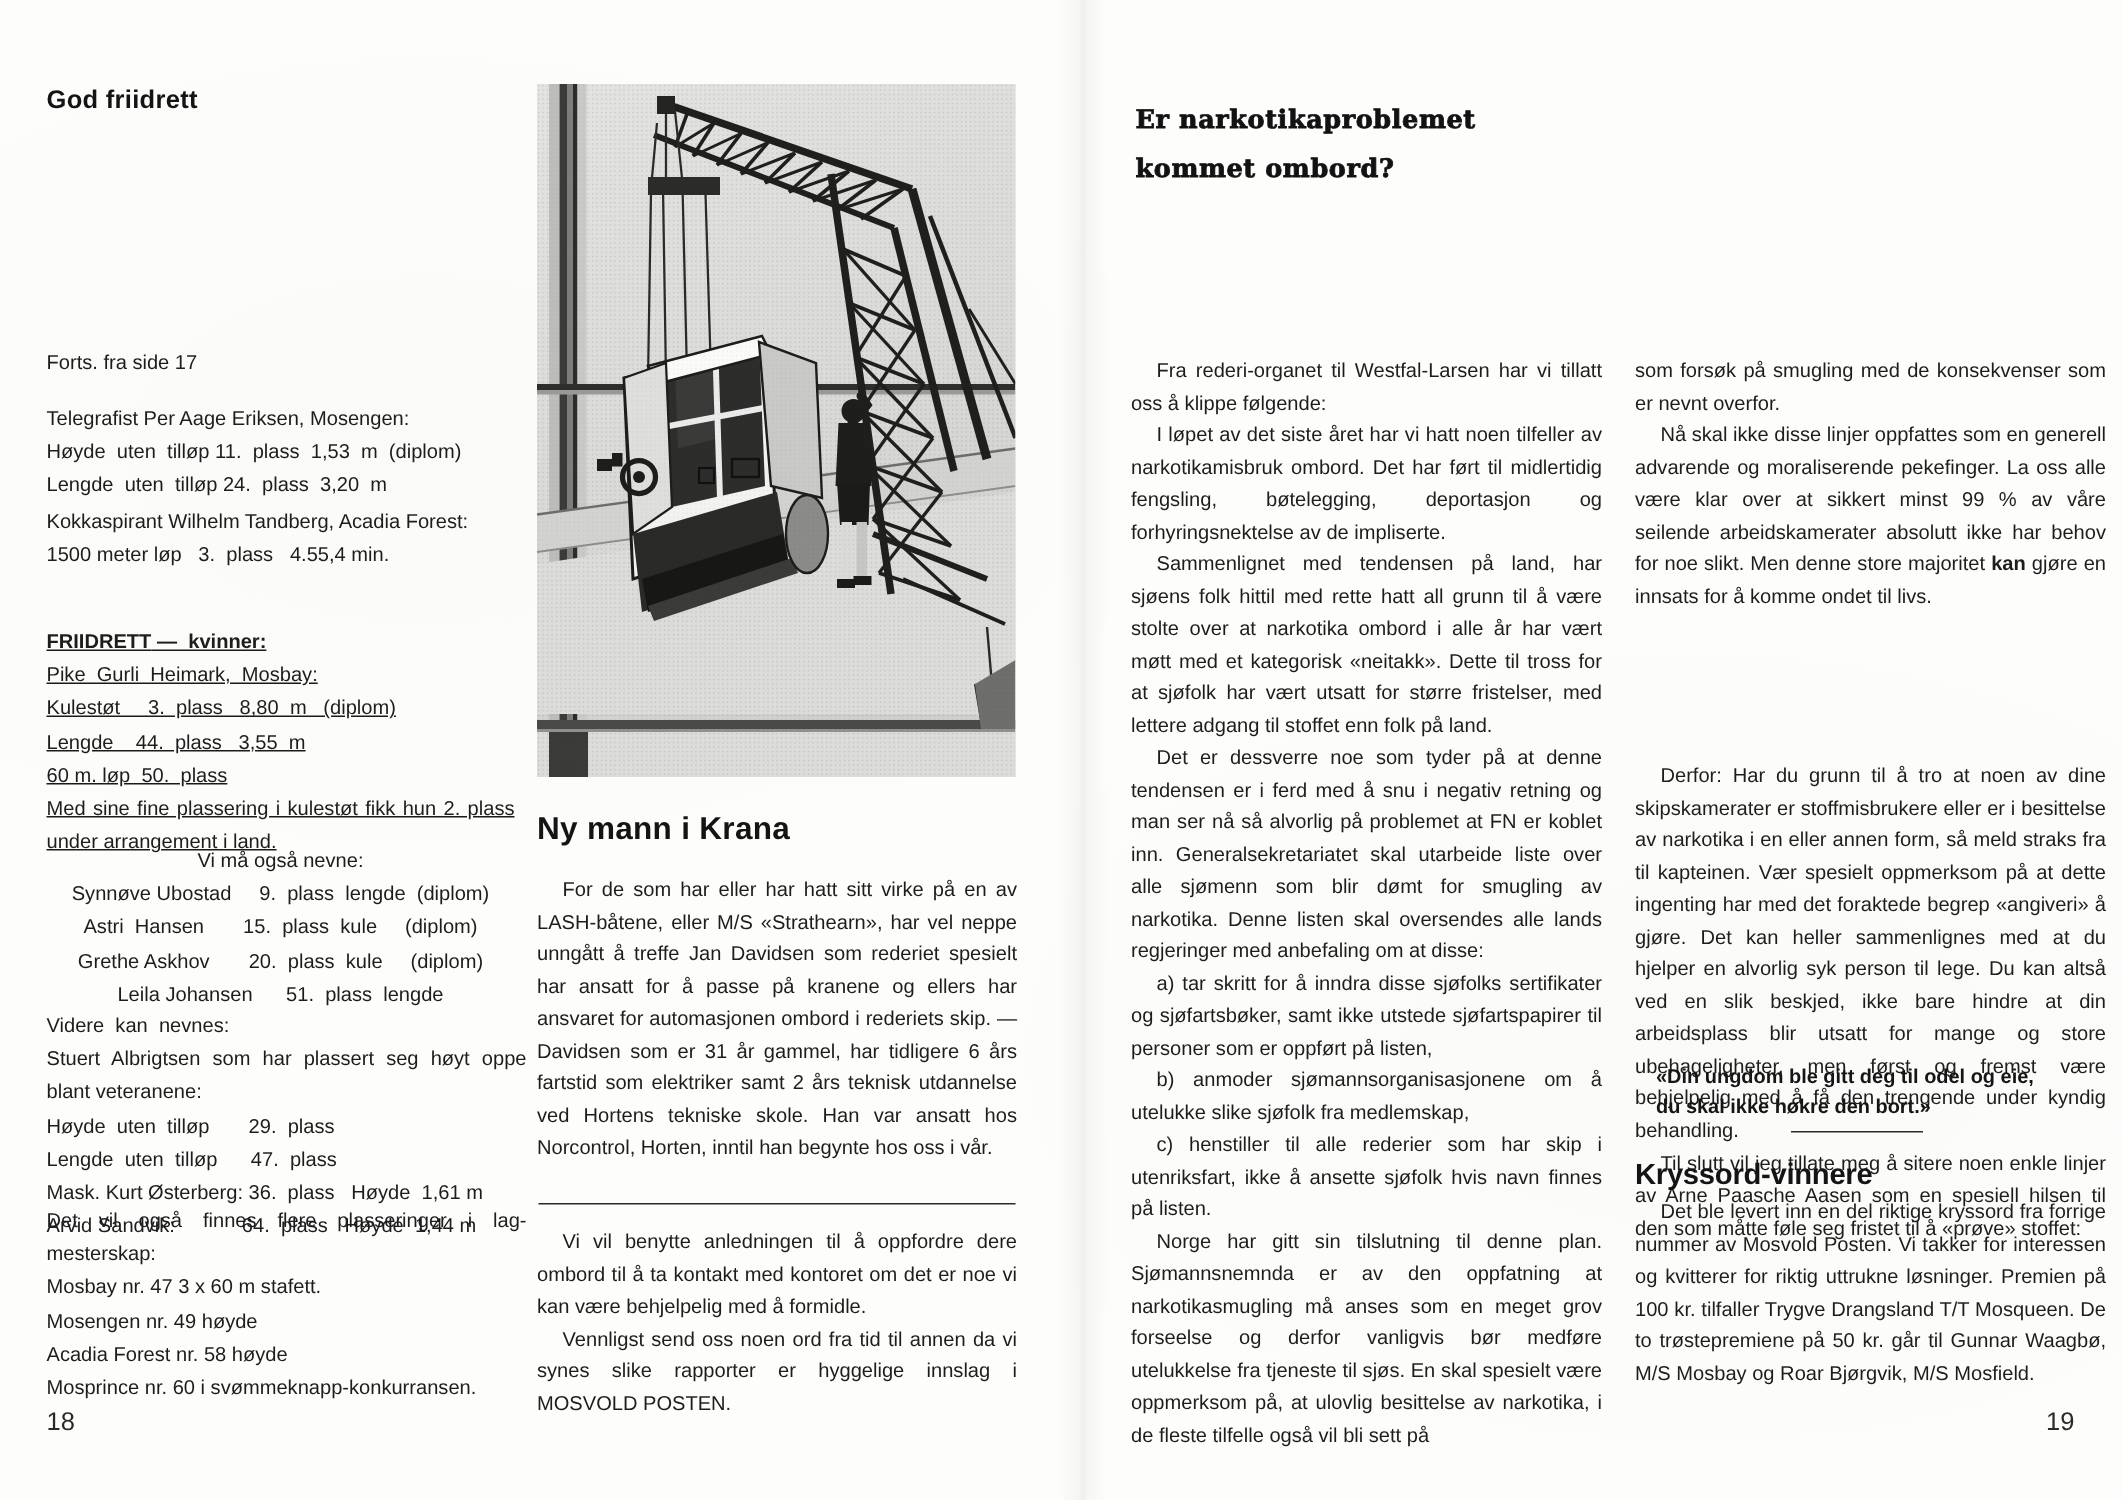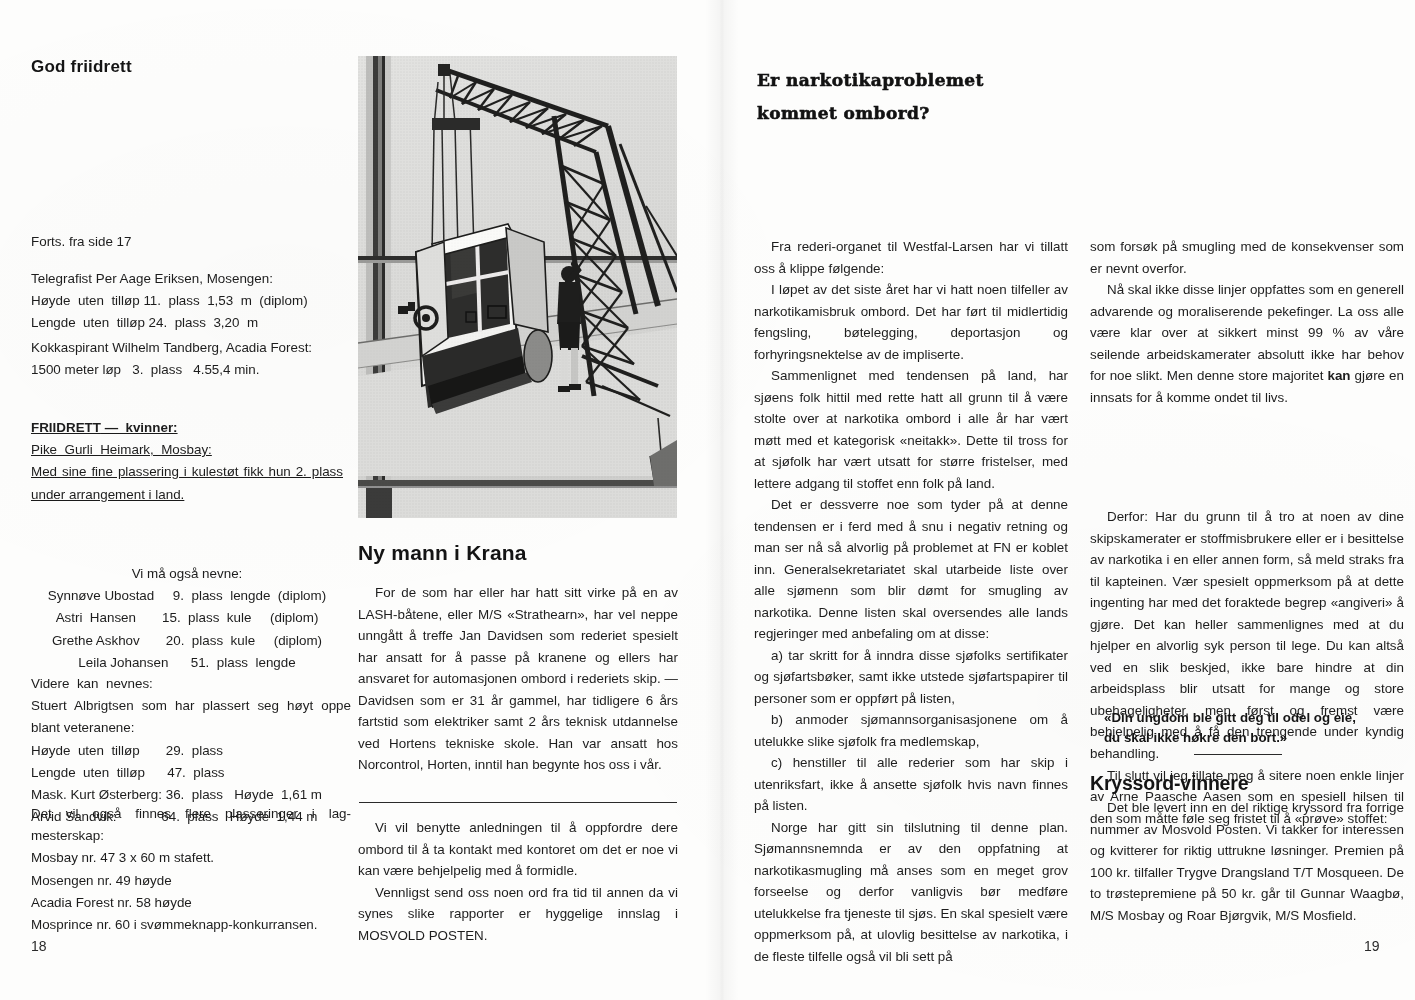--- a/index.html
+++ b/index.html
@@ -173,21 +173,21 @@
     left: 1194px; top: 754px;
     width: 88px; height: 0;
     border-top: 1.8px solid #2a2a2a;
   }
   #p-kryssord-body { position: absolute; left: 1090px; top: 797px; width: 314px; }
 
   
   .folio {
     position: absolute;
     font-family: "Liberation Sans", sans-serif;
-    font-size: 14px;
+    font-size: 17px;
     color: #2a2a2a;
     top: 938px;
   }
   #folio-left  { left: 31px; }
   #folio-right { left: 1364px; }
 </style>
 </head>
 <body>
 
 <div id="spread">
@@ -201,20 +201,23 @@
   <div id="p-telegrafist" class="list-blk">Telegrafist Per Aage Eriksen, Mosengen:
 Høyde  uten  tilløp 11.  plass  1,53  m  (diplom)
 Lengde  uten  tilløp 24.  plass  3,20  m</div>
 
   <div id="p-kokkaspirant" class="list-blk">Kokkaspirant Wilhelm Tandberg, Acadia Forest:
 1500 meter løp   3.  plass   4.55,4 min.</div>
 
   <div id="blk-kvinner">
     <div class="list-blk"><span class="bld">FRIIDRETT</span><span class="bld"> —  kvinner:</span></div>
     <div class="list-blk">Pike  Gurli  Heimark,  Mosbay:</div>
+    <div class="list-blk">Kulestøt     3.  plass   8,80  m   (diplom)
+Lengde    44.  plass   3,55  m
+60 m. løp  50.  plass</div>
     <div class="list-blk just">Med  sine  fine  plassering  i  kulestøt  fikk  hun 2. plass under arrangement i land.</div>
   </div>
 
   <div id="blk-nevne">
     <div class="list-blk">Vi må også nevne:</div>
     <div class="list-blk">Synnøve Ubostad     9.  plass  lengde  (diplom)
 Astri  Hansen       15.  plass  kule     (diplom)
 Grethe Askhov       20.  plass  kule     (diplom)
 Leila Johansen      51.  plass  lengde</div>
   </div>

